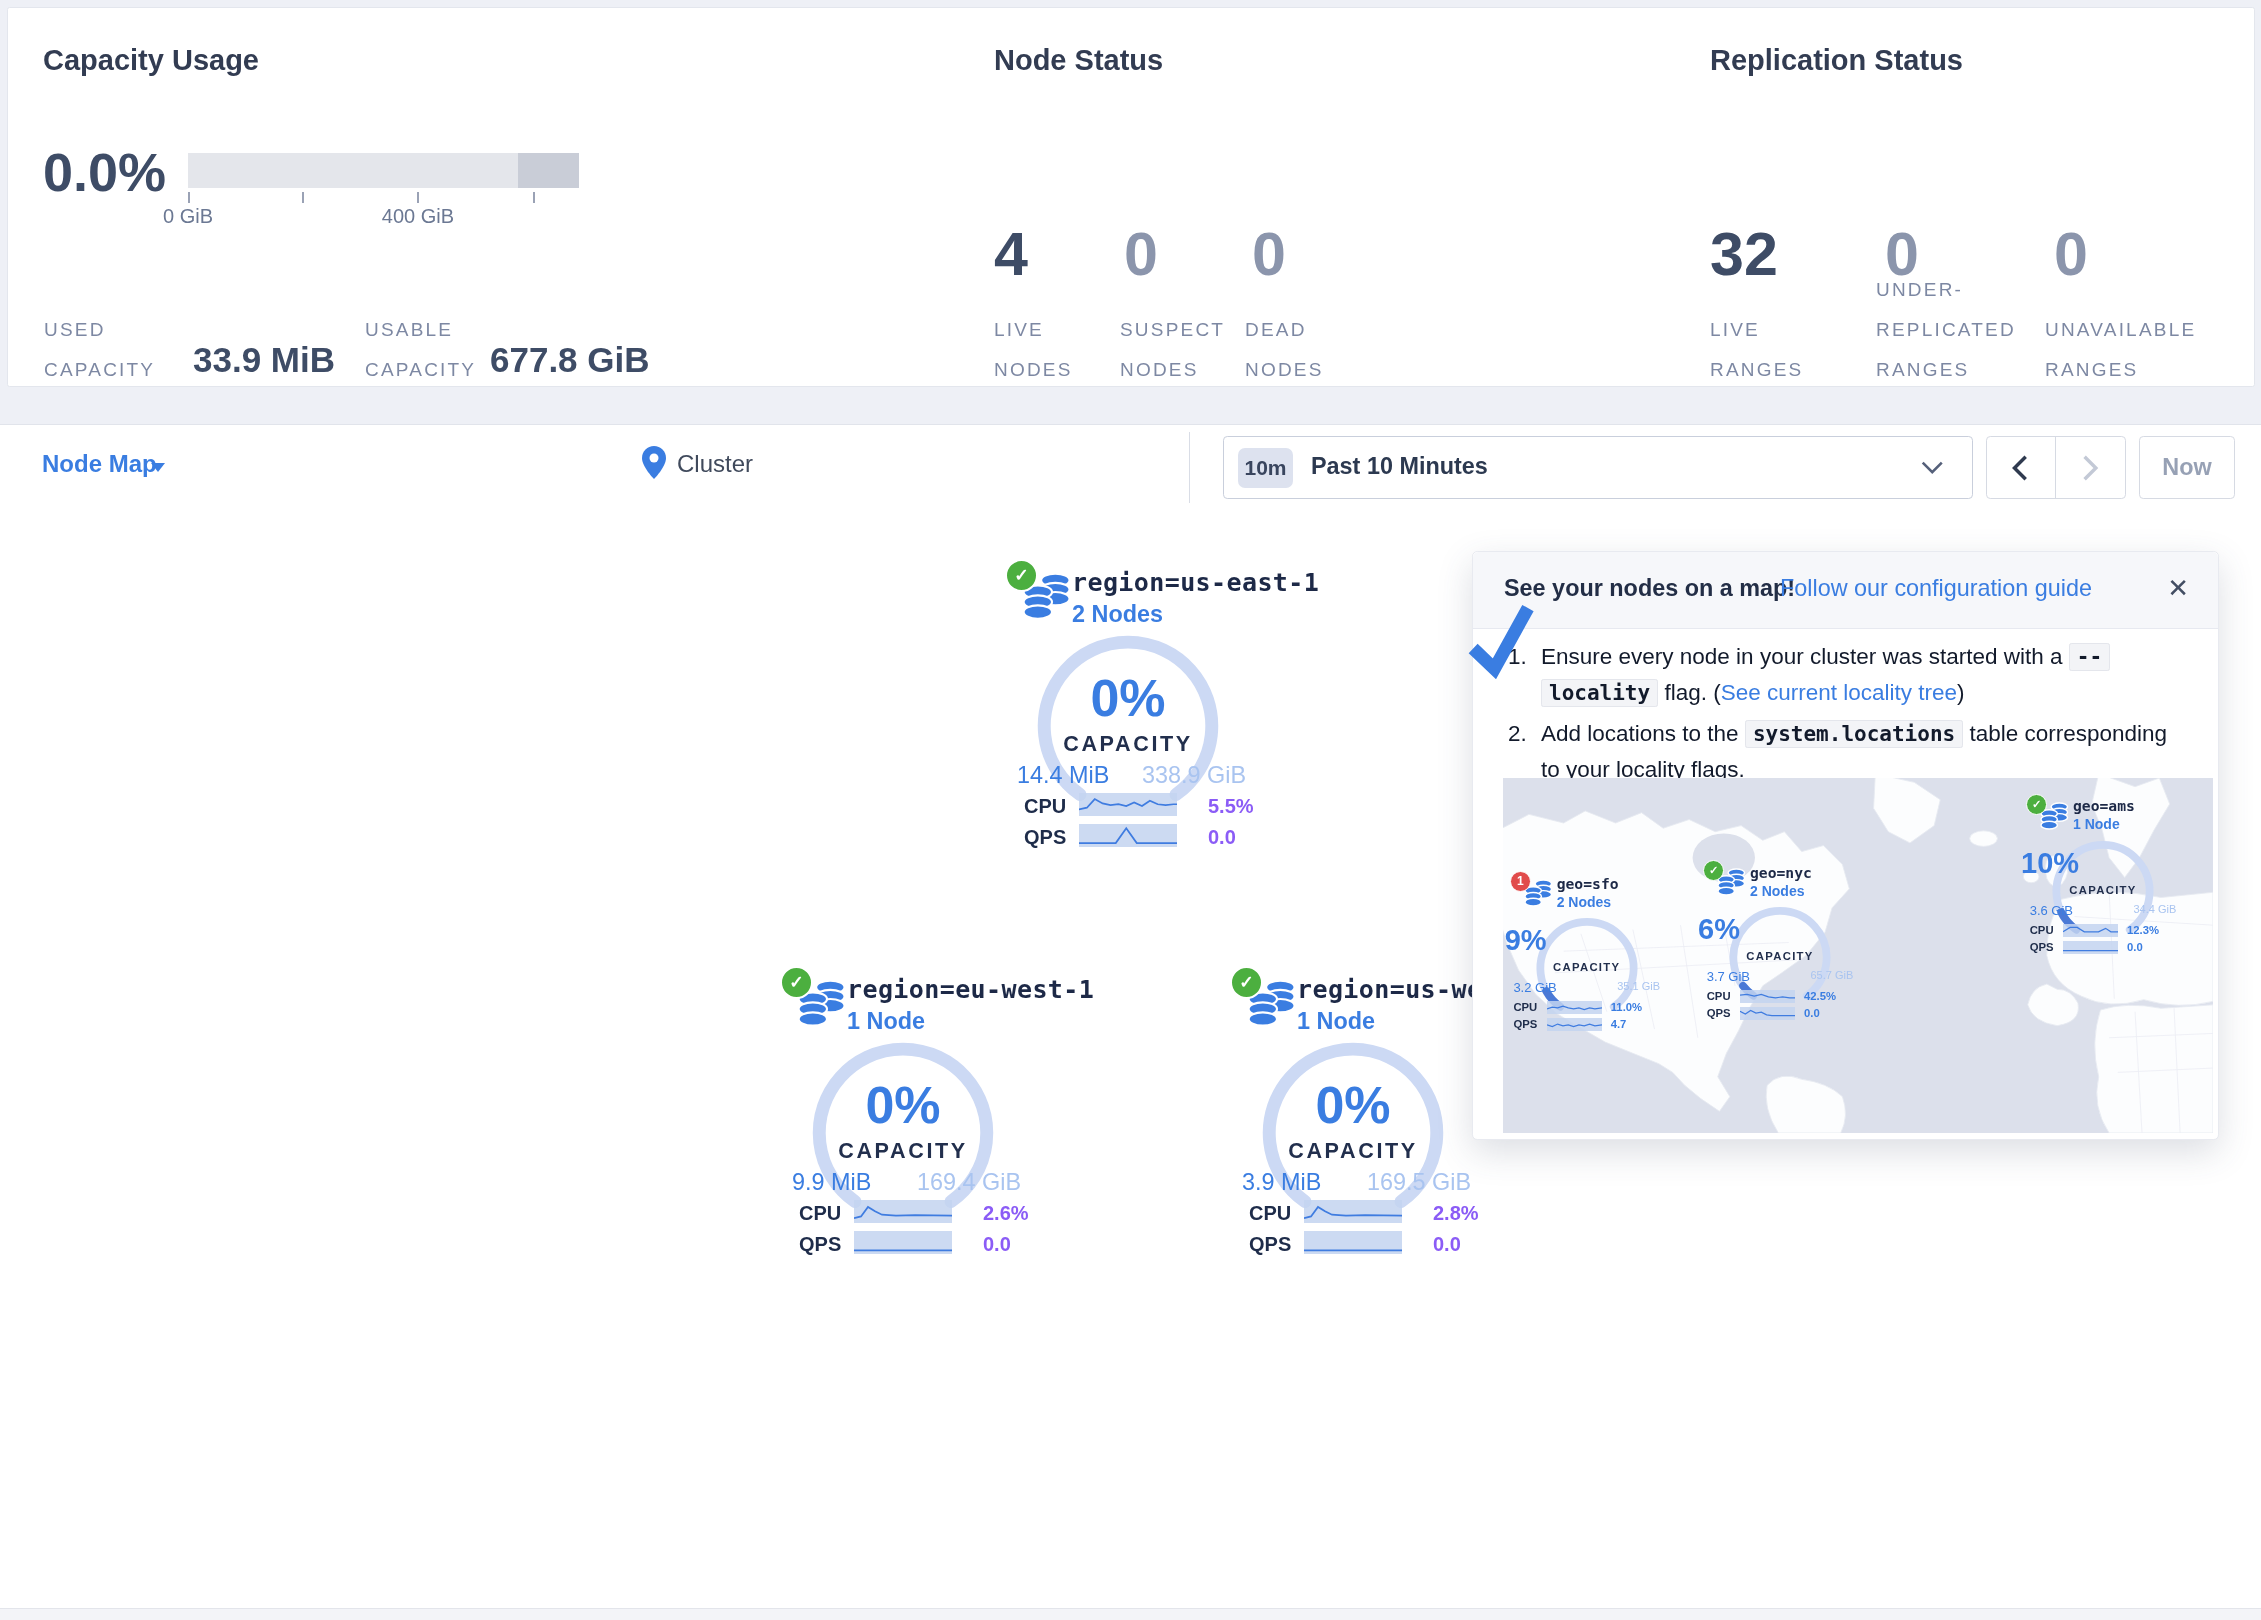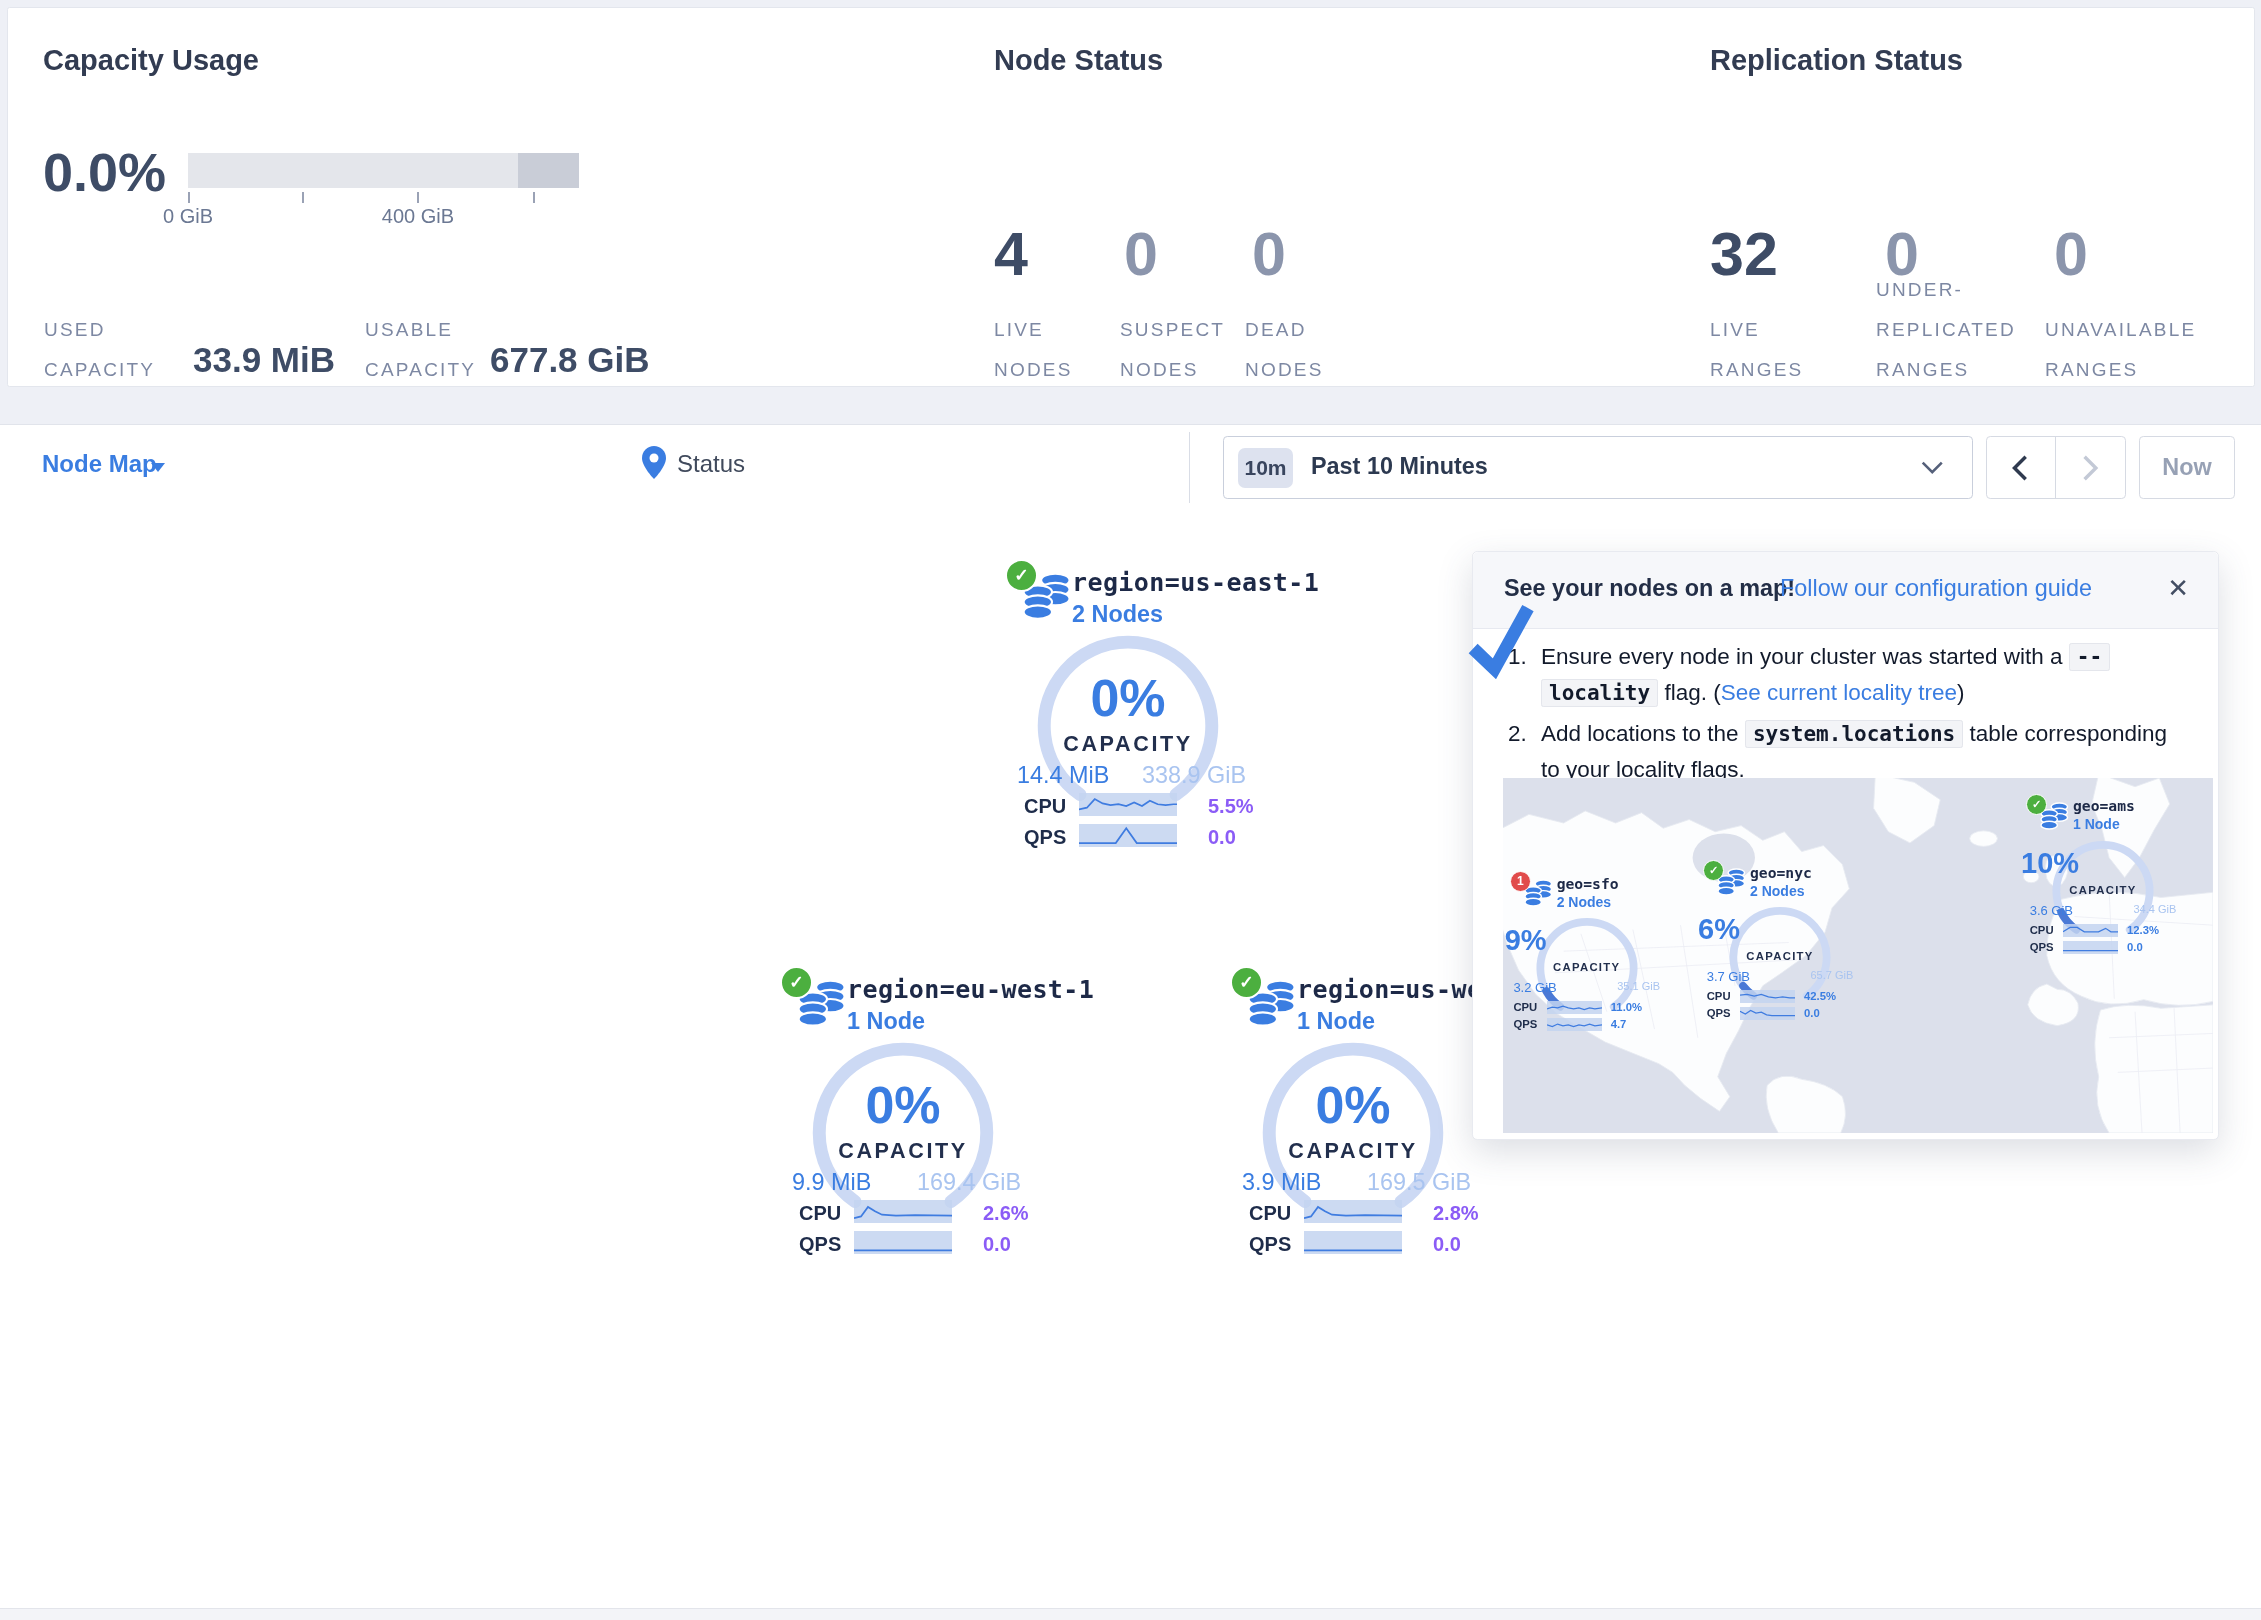--- a/index.html
+++ b/index.html
@@ -169,21 +169,21 @@
 </div>
 
 <div class="toolbar">
   <div class="view-dd">Node Map</div>
   <div class="dd-tri"></div>
 
   <svg class="abs" style="left:642px;top:21px" width="24" height="33" viewBox="0 0 24 33">
     <path d="M12 0C5.4 0 0 5.4 0 12c0 9 12 21 12 21s12-12 12-21C24 5.4 18.6 0 12 0z" fill="#3a7de1"></path>
     <circle cx="12" cy="12" r="4.5" fill="#fff"></circle>
   </svg>
-  <div class="crumb">Status</div>
+  <div class="crumb">Cluster</div>
 
   <div class="tb-divider"></div>
 
   <div class="time-select">
     <div class="time-badge">10m</div>
     <div class="time-label">Past 10 Minutes</div>
     <svg class="abs" style="right:29px;top:22.5px" width="22.5" height="15.6" viewBox="0 0 26 18">
       <polyline points="2,3 13,14 24,3" fill="none" stroke="#55607a" stroke-width="3"></polyline>
     </svg>
   </div>

